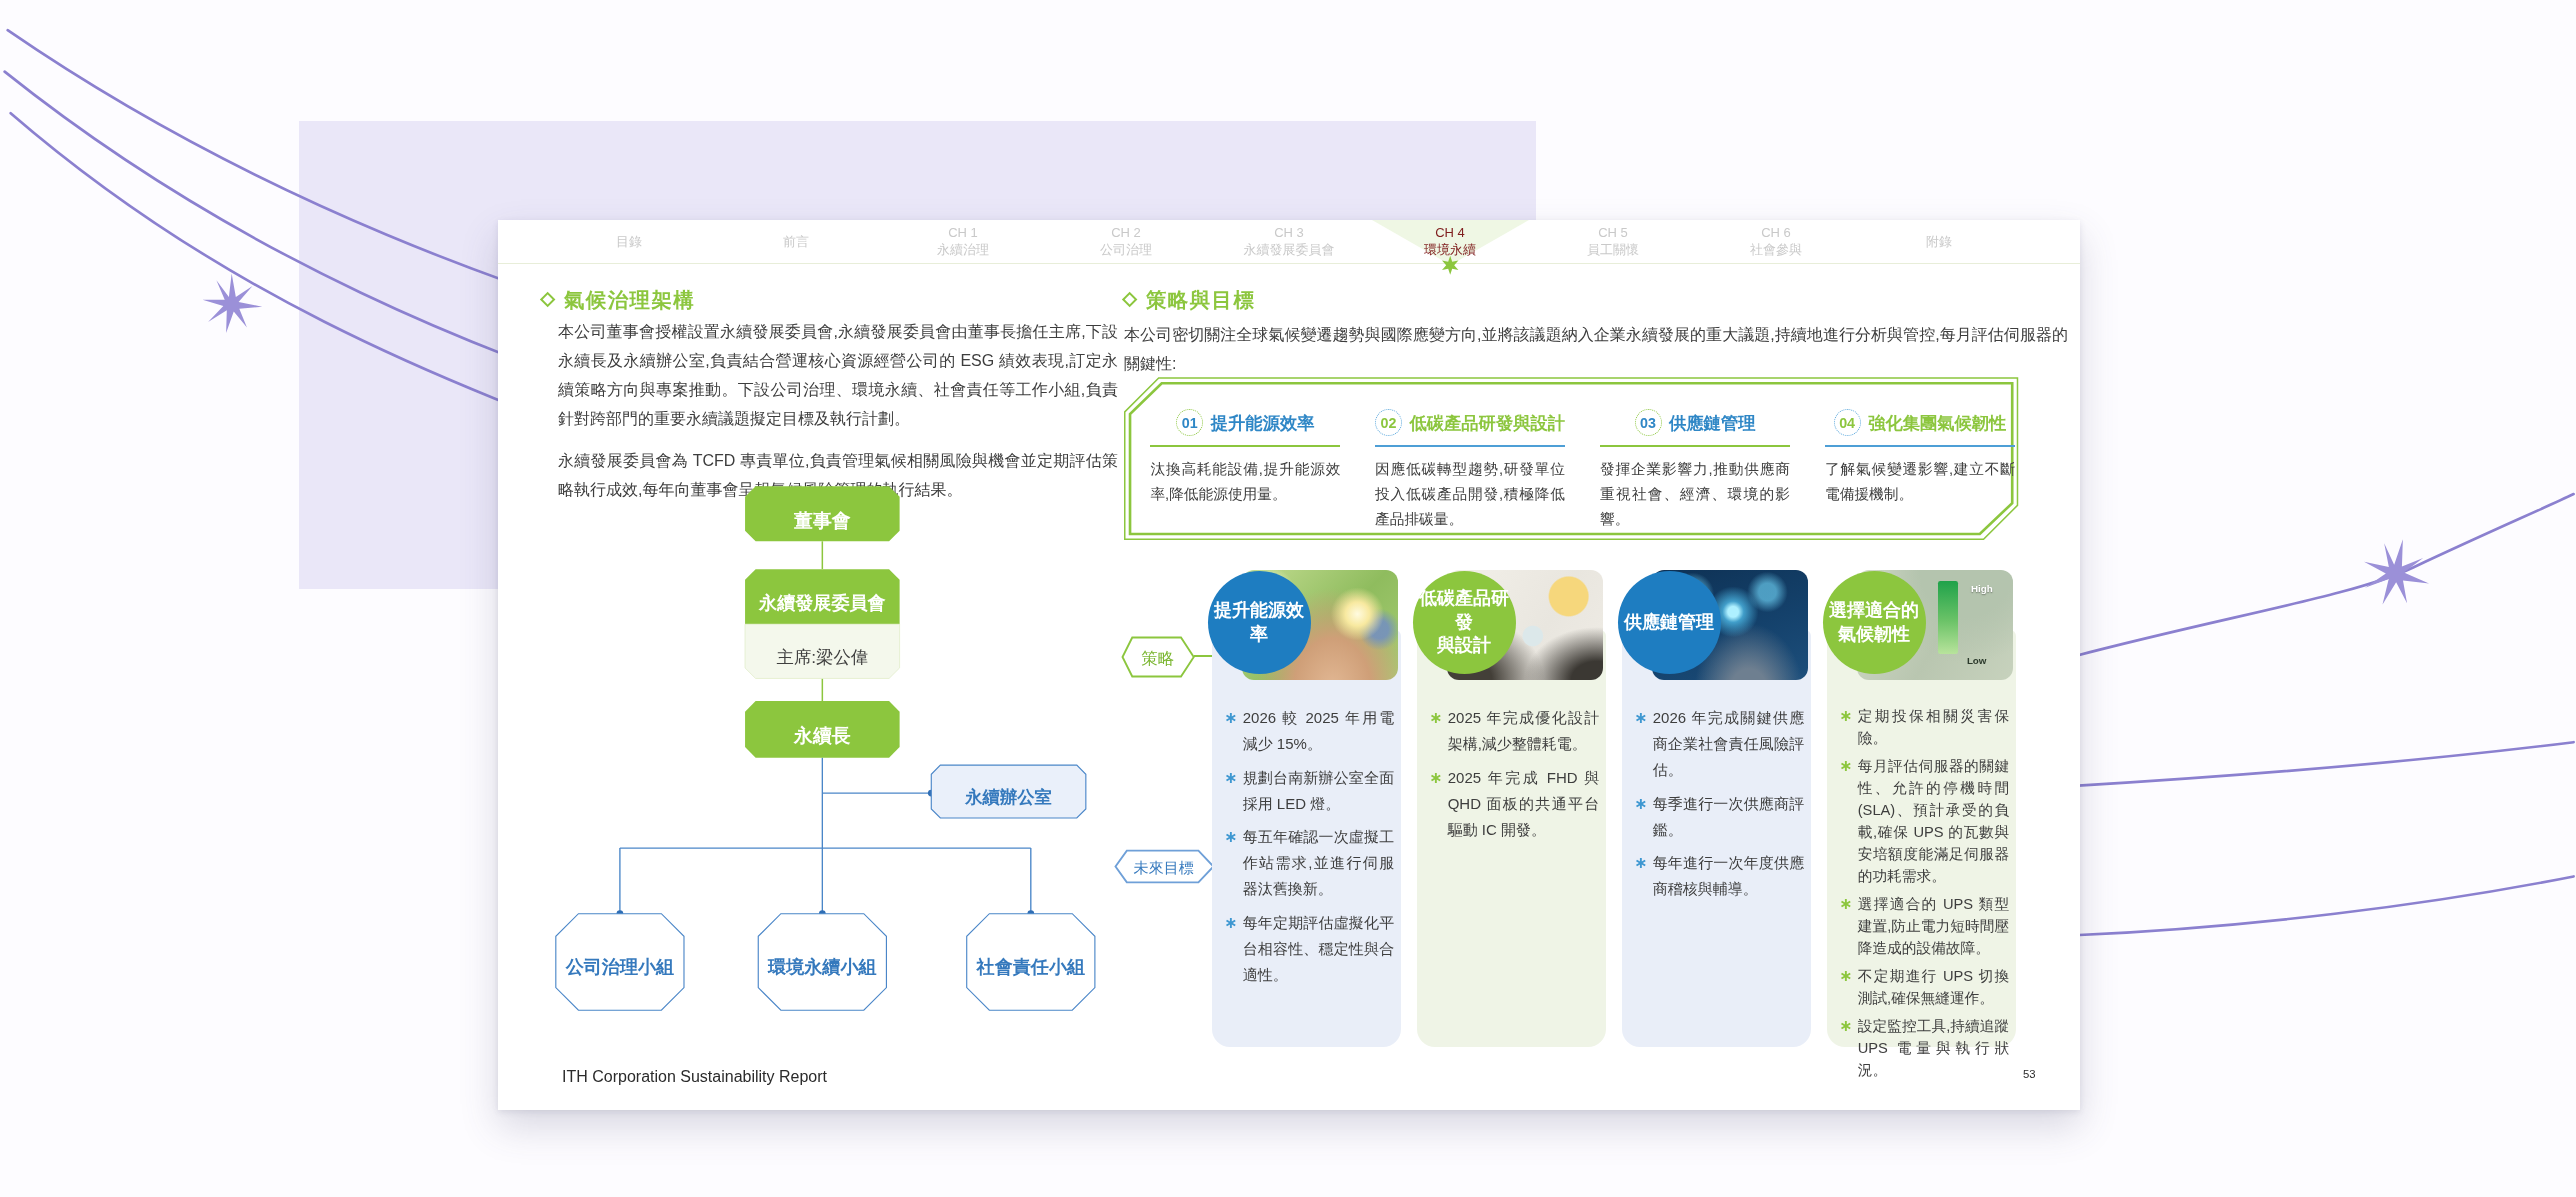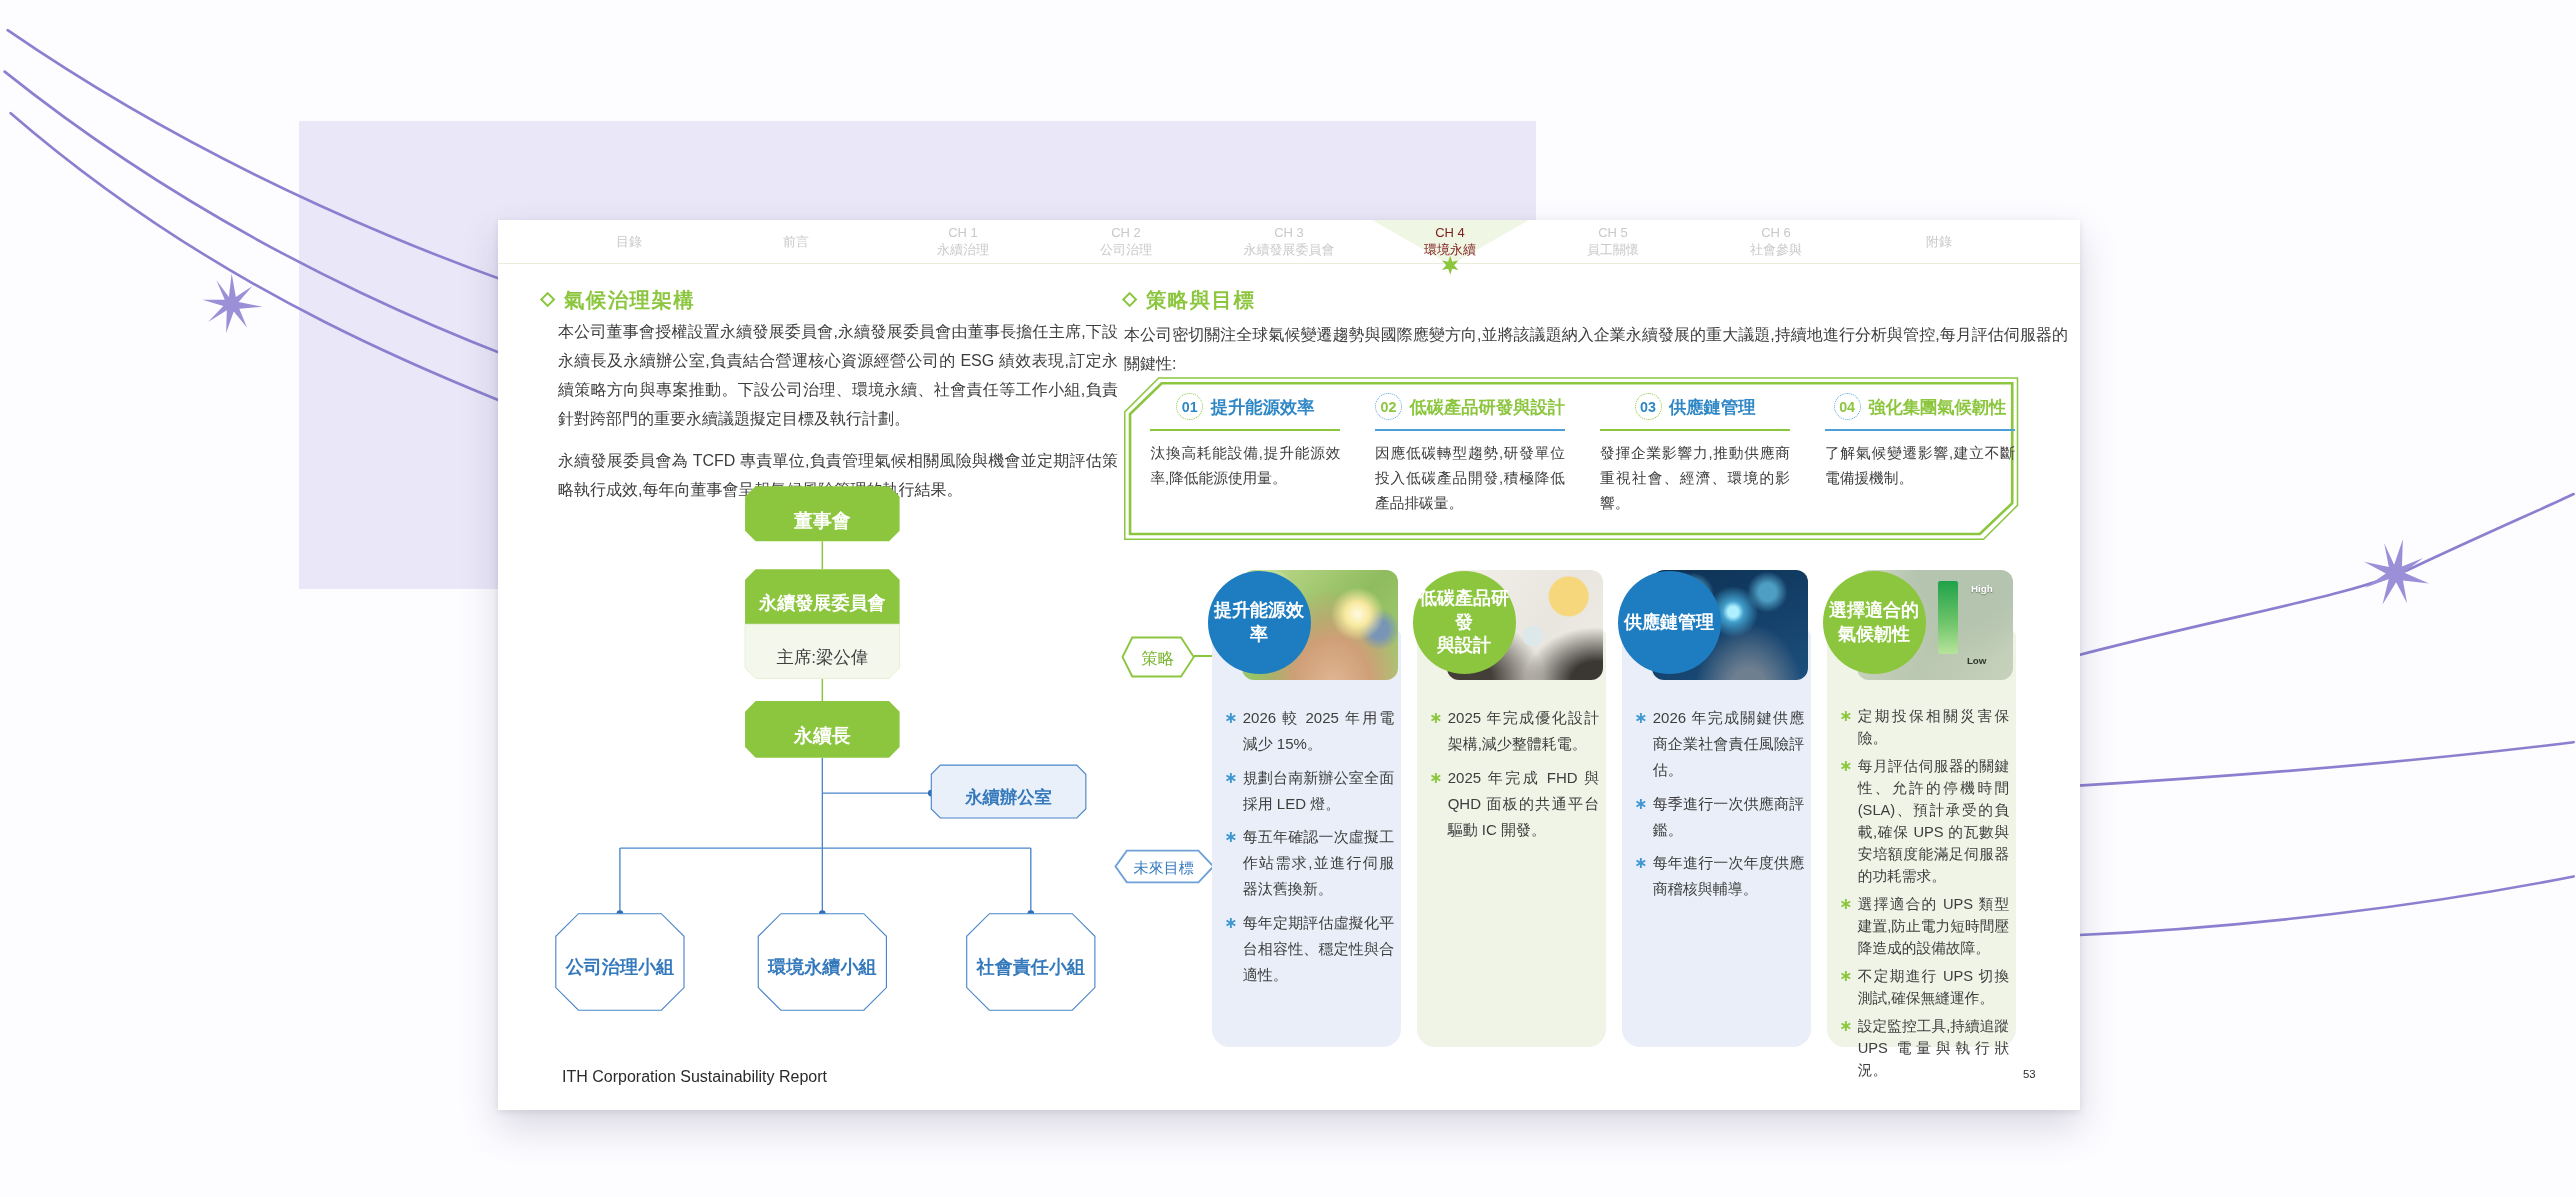--- a/index.html
+++ b/index.html
@@ -19,21 +19,21 @@
            clip-path:polygon(0 0,100% 0,50% 100%)}
   .nav-star{position:absolute;left:942px;top:35px}
   
   .section-head{position:absolute;display:flex;align-items:center;gap:10.6px}
   .diamond{width:11.3px;height:11.3px;border:2.3px solid #8CC63E;transform:rotate(45deg);flex:0 0 auto}
   .section-title{font-size:20.4px;font-weight:bold;color:#8CC63E;letter-spacing:1.5px}
   .para{position:absolute;font-size:16px;line-height:29px;color:#3D3D3D;text-align:justify}
   
   .sbox{position:absolute;left:626px;top:157px;width:895px;height:164px}
   .scol{position:absolute;top:0;width:190px}
-  .s-head{display:flex;align-items:center;justify-content:center;gap:7.5px;margin-top:16px}
+  .s-head{display:flex;align-items:center;justify-content:center;gap:7.5px;margin-top:32px}
   .s-num{width:27px;height:27px;border-radius:50%;display:flex;align-items:center;justify-content:center;
          font-size:14.3px;font-weight:bold;flex:0 0 auto}
   .dot-green{border:1.5px dotted #8CC63E}
   .dot-blue{border:1.5px dotted #5AA7DC}
   .t-blue{color:#2F87C6}.t-green{color:#8CC63E}
   .s-title{font-size:17.3px;font-weight:bold;white-space:nowrap}
   .s-rule{height:1.9px;margin-top:9px}
   .u-green{background:#8CC63E}.u-blue{background:#4E9FD6}
   .s-desc{margin-top:9.8px;font-size:14.7px;line-height:25px;color:#3D3D3D;text-align:justify}
   

